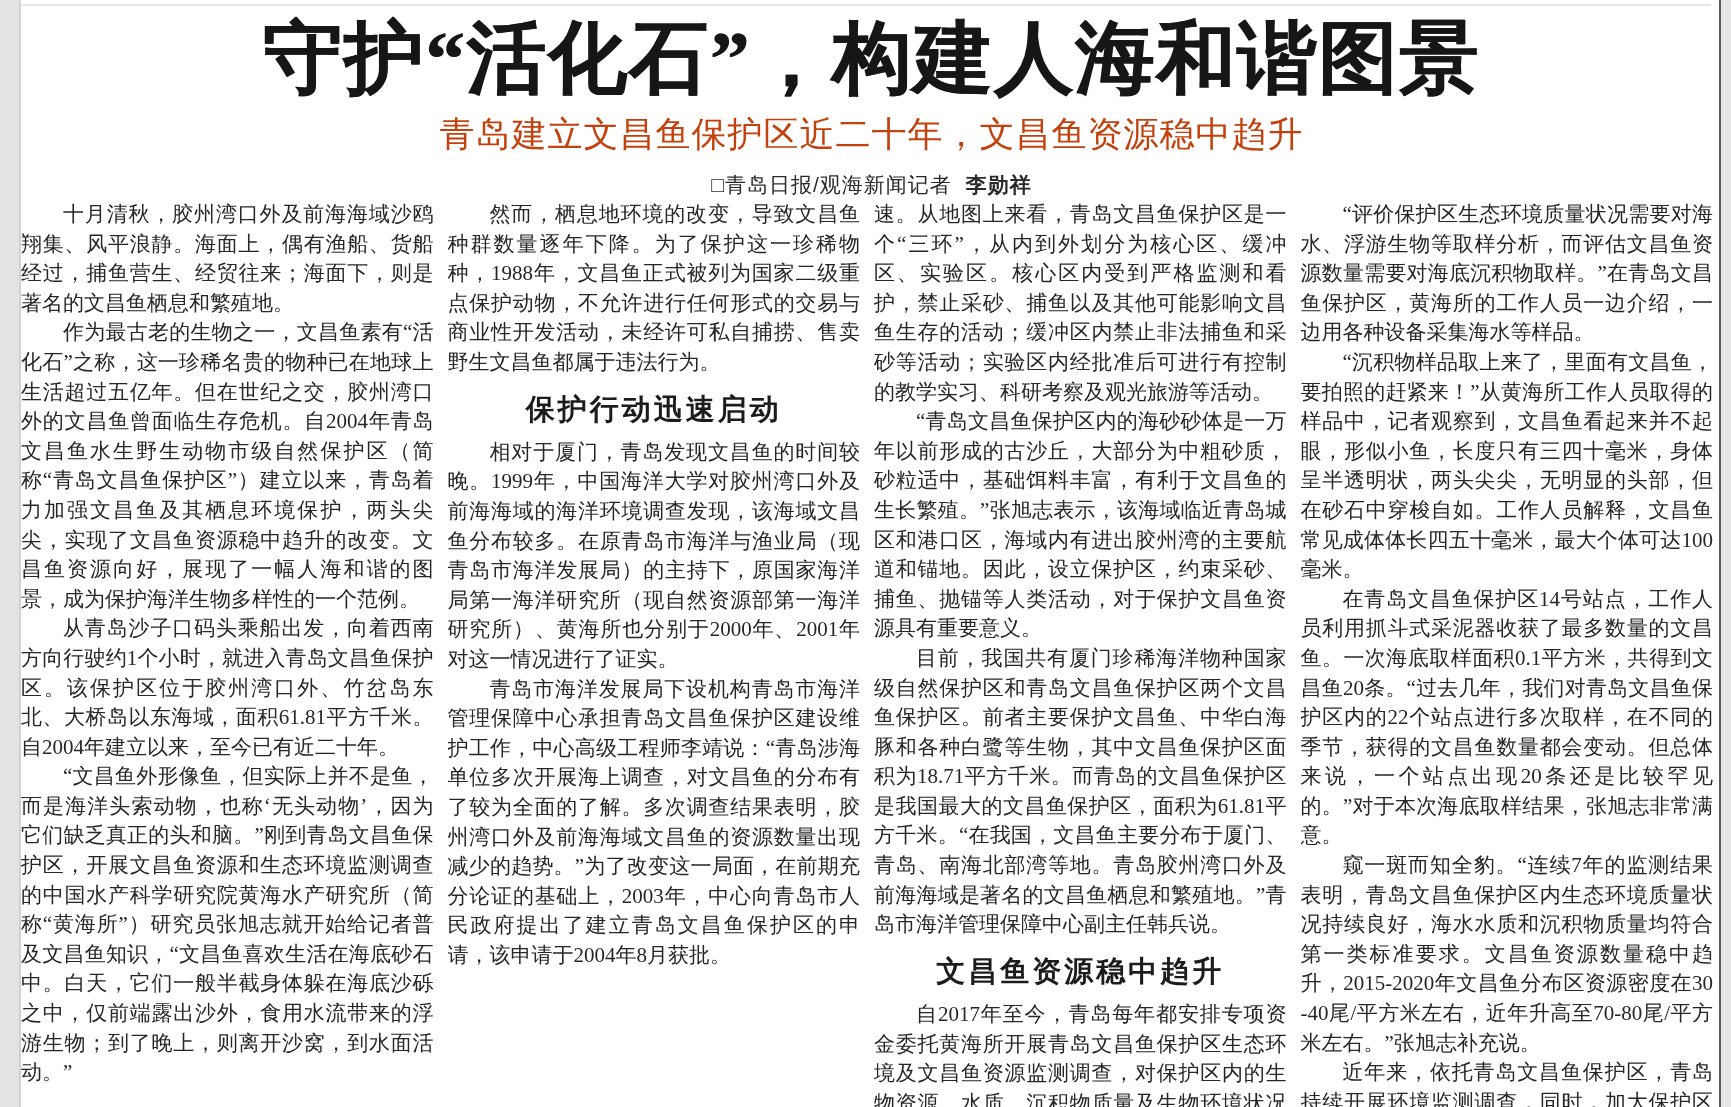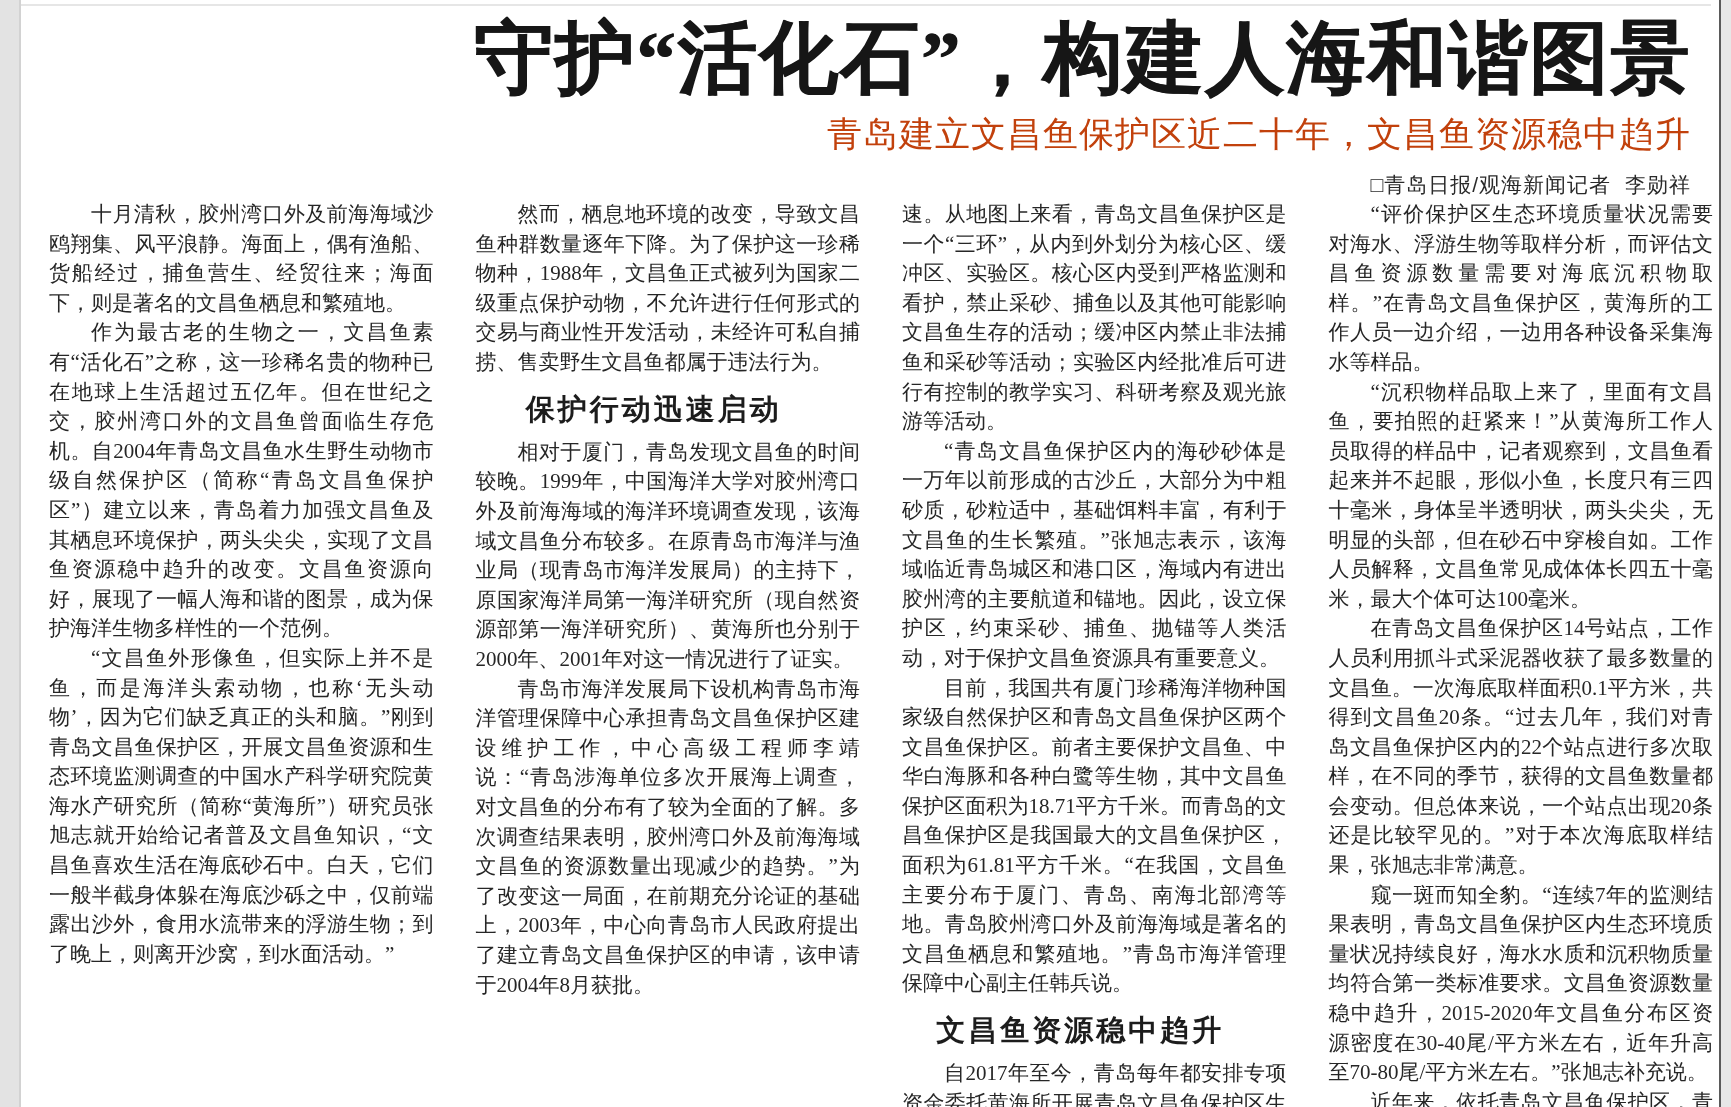--- a/index.html
+++ b/index.html
@@ -15,46 +15,46 @@
   .edge-top{
     position:absolute;left:21px;top:4px;right:20px;height:2px;background:#e6e6e6;
   }
   .edge-right-rule{
     position:absolute;top:0;bottom:0;right:10px;width:2px;background:#5a5a5a;
   }
   .edge-right-gray{
     position:absolute;top:0;bottom:0;right:0;width:10px;background:#e7e7e7;
   }
   .masthead{
-    position:absolute;left:52px;right:40px;top:16px;text-align:right;color:#141414;
+    position:absolute;left:52px;right:40px;top:16px;text-align:center;color:#141414;
   }
   .headline{
     font-size:79px;font-weight:900;letter-spacing:2px;line-height:1.08;
     margin:0;white-space:nowrap;color:#161616;
     text-shadow:1px 0 0 #161616;
   }
   .subheadline{
     font-size:35px;font-weight:400;color:#c2410c;letter-spacing:1px;
     margin:10px 0 0 0;white-space:nowrap;
     font-family:"Liberation Sans","DejaVu Sans",sans-serif;
   }
   .byline{
     font-size:21px;color:#2a2a2a;margin-top:13px;letter-spacing:1px;
     font-family:"Liberation Sans","DejaVu Sans",sans-serif;
   }
-  .byline .author{font-weight:normal;margin-left:14px;}
+  .byline .author{font-weight:bold;margin-left:14px;}
   .columns{
     position:absolute;left:21px;right:18px;top:200px;bottom:0;
     display:grid;grid-template-columns:repeat(4,1fr);column-gap:14px;
     overflow:hidden;
   }
   .column{overflow:hidden;}
   .para{
     margin:0;font-size:21px;line-height:29.6px;color:#262626;
-    text-align:justify;word-break:break-all;padding-left:28px;
+    text-align:justify;word-break:break-all;
   }
   .para.indent{text-indent:2em;}
   .section-heading{
     font-size:29px;font-weight:bold;color:#1c1c1c;text-align:center;
     letter-spacing:3px;margin:13px 0 11px 0;line-height:1.25;
     font-family:"Liberation Sans","DejaVu Sans",sans-serif;
   }
 </style>
 </head>
 <body>
@@ -69,20 +69,21 @@
   <div class="subheadline">青岛建立文昌鱼保护区近二十年，文昌鱼资源稳中趋升</div>
   <div class="byline">
     <span>□青岛日报/观海新闻记者</span><span class="author">李勋祥</span>
   </div>
 </div>
 
 <div class="columns">
   <div class="column">
       <p class="para indent">十月清秋，胶州湾口外及前海海域沙鸥翔集、风平浪静。海面上，偶有渔船、货船经过，捕鱼营生、经贸往来；海面下，则是著名的文昌鱼栖息和繁殖地。</p>
       <p class="para indent">作为最古老的生物之一，文昌鱼素有“活化石”之称，这一珍稀名贵的物种已在地球上生活超过五亿年。但在世纪之交，胶州湾口外的文昌鱼曾面临生存危机。自2004年青岛文昌鱼水生野生动物市级自然保护区（简称“青岛文昌鱼保护区”）建立以来，青岛着力加强文昌鱼及其栖息环境保护，两头尖尖，实现了文昌鱼资源稳中趋升的改变。文昌鱼资源向好，展现了一幅人海和谐的图景，成为保护海洋生物多样性的一个范例。</p>
+      <p class="para indent">从青岛沙子口码头乘船出发，向着西南方向行驶约1个小时，就进入青岛文昌鱼保护区。该保护区位于胶州湾口外、竹岔岛东北、大桥岛以东海域，面积61.81平方千米。自2004年建立以来，至今已有近二十年。</p>
       <p class="para indent">“文昌鱼外形像鱼，但实际上并不是鱼，而是海洋头索动物，也称‘无头动物’，因为它们缺乏真正的头和脑。”刚到青岛文昌鱼保护区，开展文昌鱼资源和生态环境监测调查的中国水产科学研究院黄海水产研究所（简称“黄海所”）研究员张旭志就开始给记者普及文昌鱼知识，“文昌鱼喜欢生活在海底砂石中。白天，它们一般半截身体躲在海底沙砾之中，仅前端露出沙外，食用水流带来的浮游生物；到了晚上，则离开沙窝，到水面活动。”</p>
     </div>
   <div class="column">
       <p class="para indent">然而，栖息地环境的改变，导致文昌鱼种群数量逐年下降。为了保护这一珍稀物种，1988年，文昌鱼正式被列为国家二级重点保护动物，不允许进行任何形式的交易与商业性开发活动，未经许可私自捕捞、售卖野生文昌鱼都属于违法行为。</p>
       <h3 class="section-heading">保护行动迅速启动</h3>
       <p class="para indent">相对于厦门，青岛发现文昌鱼的时间较晚。1999年，中国海洋大学对胶州湾口外及前海海域的海洋环境调查发现，该海域文昌鱼分布较多。在原青岛市海洋与渔业局（现青岛市海洋发展局）的主持下，原国家海洋局第一海洋研究所（现自然资源部第一海洋研究所）、黄海所也分别于2000年、2001年对这一情况进行了证实。</p>
       <p class="para indent">青岛市海洋发展局下设机构青岛市海洋管理保障中心承担青岛文昌鱼保护区建设维护工作，中心高级工程师李靖说：“青岛涉海单位多次开展海上调查，对文昌鱼的分布有了较为全面的了解。多次调查结果表明，胶州湾口外及前海海域文昌鱼的资源数量出现减少的趋势。”为了改变这一局面，在前期充分论证的基础上，2003年，中心向青岛市人民政府提出了建立青岛文昌鱼保护区的申请，该申请于2004年8月获批。</p>
     </div>
   <div class="column">
       <p class="para">速。从地图上来看，青岛文昌鱼保护区是一个“三环”，从内到外划分为核心区、缓冲区、实验区。核心区内受到严格监测和看护，禁止采砂、捕鱼以及其他可能影响文昌鱼生存的活动；缓冲区内禁止非法捕鱼和采砂等活动；实验区内经批准后可进行有控制的教学实习、科研考察及观光旅游等活动。</p>

